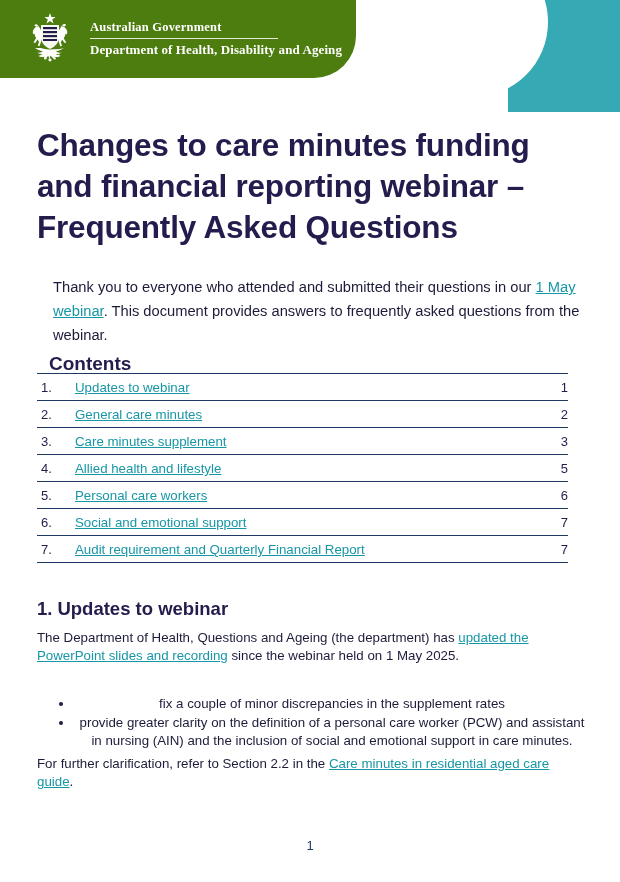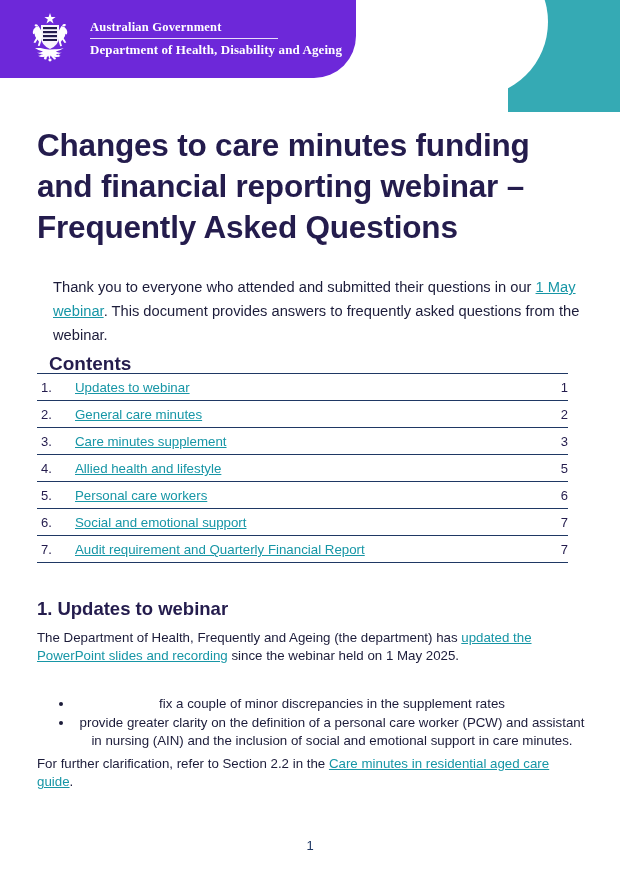--- a/index.html
+++ b/index.html
@@ -45,21 +45,21 @@
     border-radius: 50%;
     transform: translate(-44%, -32%);
   }
 
   .gov-banner {
     position: absolute;
     top: 0;
     left: 0;
     width: 356px;
     height: 78px;
-    background: #6d28d9;
+    background: #4d7c0f;
     border-bottom-right-radius: 42px;
     z-index: 2;
     display: flex;
     align-items: center;
   }
   .crest {
     width: 56px;
     height: 58px;
     margin-left: 22px;
     flex: none;
@@ -307,21 +307,21 @@
       <tr>
         <td class="num">7.</td>
         <td class="label"><a class="doclink" href="#">Audit requirement and Quarterly Financial Report</a></td>
         <td class="pg">7</td>
       </tr>
     </tbody>
   </table>
 
   <h2 class="section-heading"><span class="sec-num">1.</span><span>Updates to webinar</span></h2>
 
-  <p class="body-p p1"><span>The Department of Health, Frequently and Ageing (the department) has </span><a class="doclink" href="#">updated the PowerPoint slides and recording</a><span> since the webinar held on 1 May 2025.</span></p>
+  <p class="body-p p1"><span>The Department of Health, Questions and Ageing (the department) has </span><a class="doclink" href="#">updated the PowerPoint slides and recording</a><span> since the webinar held on 1 May 2025.</span></p>
 
 
   <ul class="bullets">
     <li>fix a couple of minor discrepancies in the supplement rates</li>
     <li>provide greater clarity on the definition of a personal care worker (PCW) and assistant in nursing (AIN) and the inclusion of social and emotional support in care minutes.</li>
   </ul>
 
   <p class="body-p p3"><span>For further clarification, refer to Section 2.2 in the </span><a class="doclink" href="#">Care minutes in residential aged care guide</a><span>.</span></p>
 
   <div class="page-number">1</div>

